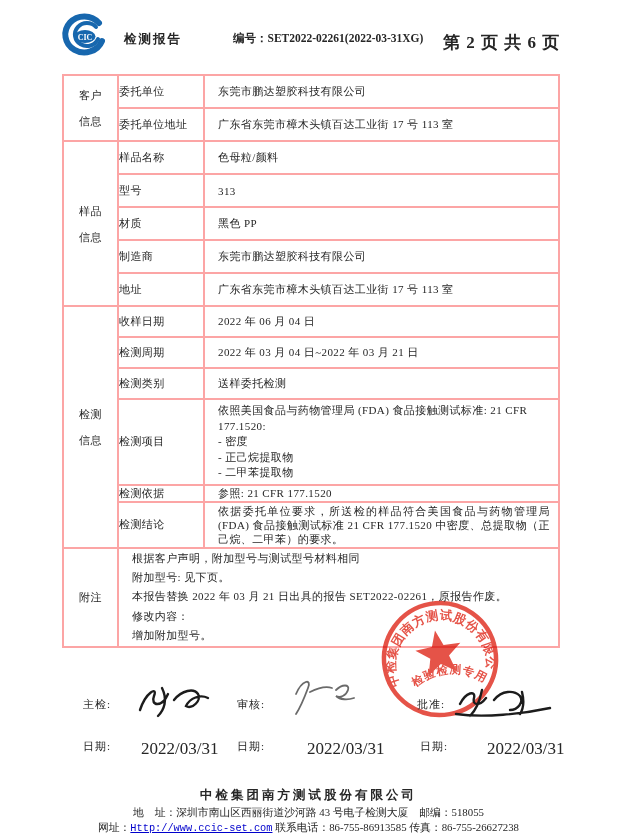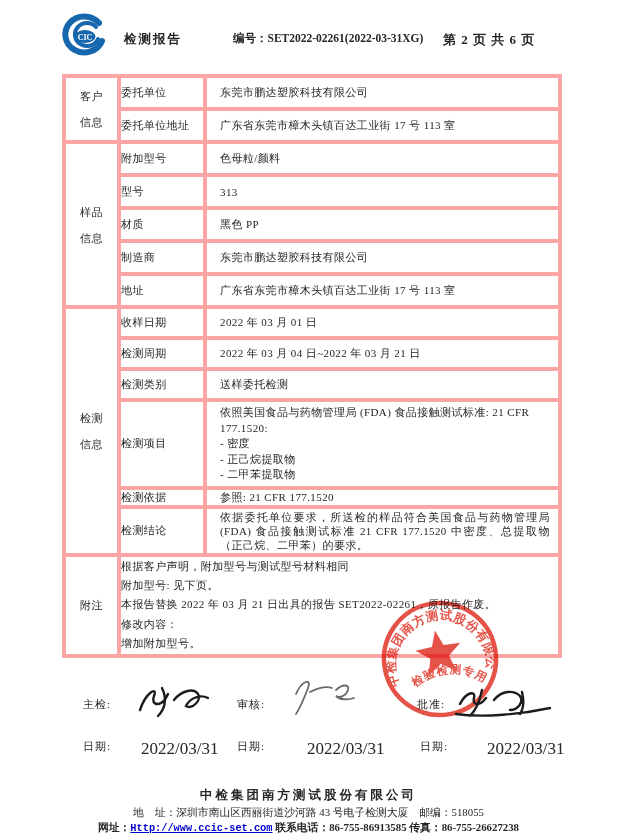--- a/index.html
+++ b/index.html
@@ -9,67 +9,67 @@
     background: #ffffff;
     font-family: "Liberation Serif", "DejaVu Serif", serif;
     color: #262626;
     overflow: hidden;
   }
   .abs { position: absolute; }
 
   
   .hdr-title   { left:124px; top:31px; font-size:12.5px; font-weight:bold; letter-spacing:2px; }
   .hdr-no      { left:233px; top:31px; font-size:11.5px; font-weight:bold; }
-  .hdr-page    { left:443px; top:31px; font-size:13px; font-weight:bold; letter-spacing:1px; }
+  .hdr-page    { left:443px; top:31px; font-size:17px; font-weight:bold; letter-spacing:1px; }
   .logo-box    { left:60px;  top:13px; width:50px; height:48px; }
 
   
   table.report {
     position:absolute; left:62px; top:74px; width:496px;
     border-collapse: collapse; table-layout: fixed;
     font-size: 11px;
   }
   table.report td {
-    border: 4px solid #fca5a5;
+    border: 2px solid #fca5a5;
     vertical-align: middle;
     letter-spacing: 0.4px;
   }
   td.sec {
     text-align:center; white-space:pre-line; line-height:26px;
     font-size:11px;
   }
   td.lbl { }
   td.val { padding-left:13px; padding-right:8px; }
   tr.h33 td { height:33px; }
   tr.h31 td { height:31px; }
   tr.h30 td { height:16px; }
   td.items   { height:77px; line-height:15.5px; padding-top:3px; padding-bottom:3px; white-space:pre-line; vertical-align:middle; }
   td.concl   { height:42px; line-height:14px; text-align:justify; padding-top:1px; padding-bottom:1px; }
-  td.notecell{ height:98px; line-height:19.4px; white-space:pre-line; vertical-align:middle; padding-right:8px; }
+  td.notecell{ height:98px; line-height:19.4px; white-space:pre-line; vertical-align:middle; padding-left:13px; padding-right:8px; }
 
   
   .sig-label  { font-size:11px; letter-spacing:1px; }
   .date-label { font-size:11px; letter-spacing:1px; }
   .date-val   { font-size:17px; }
   .sigsvg     { pointer-events:none; }
 
   
   .seal {
     left:378px; top:597px; width:124px; height:124px;
     transform: rotate(-10deg);
     opacity: 0.88;
     mix-blend-mode: multiply;
     z-index: 5;
   }
 
   
   .ftr { left:0; width:617px; text-align:center; }
   .ftr-company { top:787px; font-size:12.5px; font-weight:bold; letter-spacing:3px; }
   .ftr-addr    { top:806px; font-size:10.8px; }
-  .ftr-web     { top:821px; font-size:10.8px;font-weight:bold; }
+  .ftr-web     { top:821px; font-size:10.8px; }
   a.weblink { color:#0000cc; text-decoration:underline; font-family:"Liberation Mono","DejaVu Sans Mono",monospace; font-size:10.3px; }
 </style>
 </head>
 <body>
 
 <div class="abs logo-box">
   <svg width="50" height="48" viewBox="0 0 50 48">
     <path d="M39,10 A19,18 0 1 0 42,28" fill="none" stroke="#1767ae" stroke-width="6" stroke-linecap="round"></path>
     <path d="M36,14 A12,11.5 0 1 0 38,26" fill="none" stroke="#1767ae" stroke-width="4" stroke-linecap="round"></path>
     <ellipse cx="25" cy="23.5" rx="10.5" ry="6.5" fill="#1767ae"></ellipse>
@@ -95,21 +95,21 @@
       <td class="val">东莞市鹏达塑胶科技有限公司</td>
     </tr>
     <tr class="h33">
       <td class="lbl">委托单位地址</td>
       <td class="val">广东省东莞市樟木头镇百达工业街 17 号 113 室</td>
     </tr>
 
     <tr class="h33">
       <td class="sec" rowspan="5">样品
 信息</td>
-      <td class="lbl">附加型号</td>
+      <td class="lbl">样品名称</td>
       <td class="val">色母粒/颜料</td>
     </tr>
     <tr class="h33">
       <td class="lbl">型号</td>
       <td class="val">313</td>
     </tr>
     <tr class="h33">
       <td class="lbl">材质</td>
       <td class="val">黑色 PP</td>
     </tr>
@@ -119,21 +119,21 @@
     </tr>
     <tr class="h33">
       <td class="lbl">地址</td>
       <td class="val">广东省东莞市樟木头镇百达工业街 17 号 113 室</td>
     </tr>
 
     <tr class="h31">
       <td class="sec" rowspan="6">检测
 信息</td>
       <td class="lbl">收样日期</td>
-      <td class="val">2022 年 03 月 01 日</td>
+      <td class="val">2022 年 06 月 04 日</td>
     </tr>
     <tr class="h31">
       <td class="lbl">检测周期</td>
       <td class="val">2022 年 03 月 04 日~2022 年 03 月 21 日</td>
     </tr>
     <tr class="h31">
       <td class="lbl">检测类别</td>
       <td class="val">送样委托检测</td>
     </tr>
     <tr>

